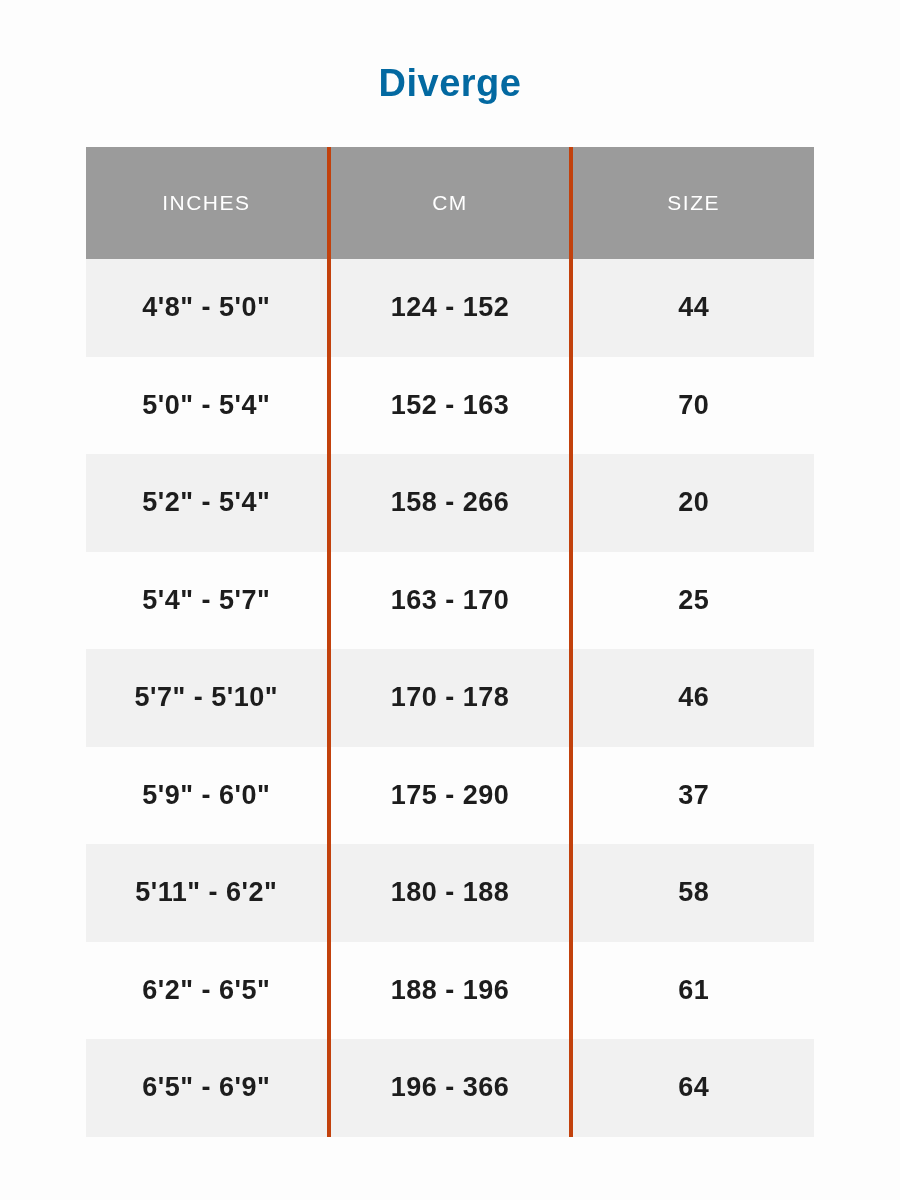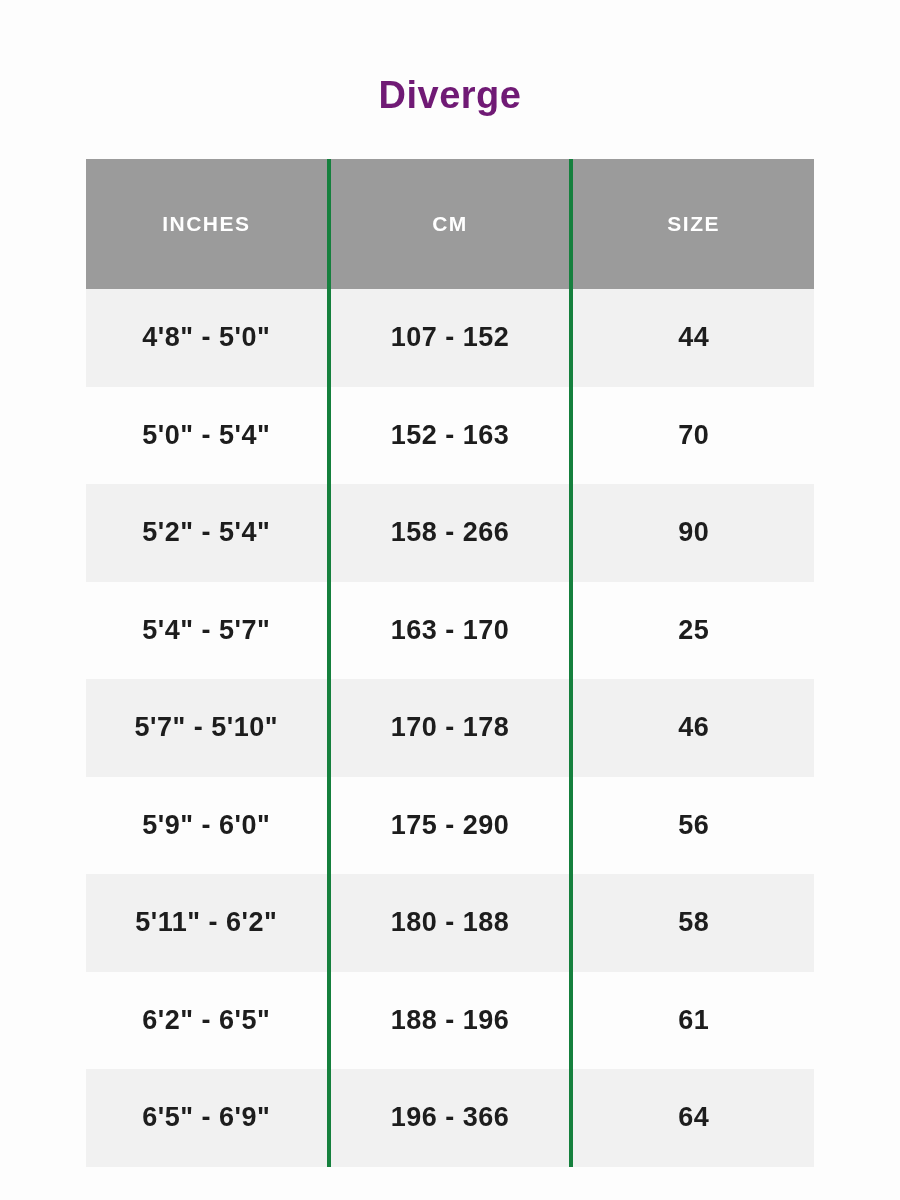--- a/index.html
+++ b/index.html
@@ -9,110 +9,110 @@
     font-family: "Liberation Sans", "DejaVu Sans", sans-serif;
   }
   .page {
     position: relative;
     width: 900px;
     height: 1200px;
     background: #fdfdfd;
     overflow: hidden;
   }
   .page-title {
-    margin: 12px;
+    margin: 0;
     padding-top: 60px;
     height: 46px;
     text-align: center;
     font-size: 38px;
     line-height: 46px;
     font-weight: 700;
     font-stretch: condensed;
     letter-spacing: 0.5px;
-    color: #701a75;
+    color: #0369a1;
   }
   table.size-chart {
     width: 728px;
     margin: 41px auto 0;
     border-collapse: collapse;
     table-layout: fixed;
   }
   table.size-chart th {
     height: 98px;
     background: #9b9b9b;
     color: #ffffff;
     font-size: 21px;
-    font-weight: 700;
+    font-weight: 400;
     font-stretch: condensed;
     letter-spacing: 1.5px;
     text-align: center;
-    padding: 16px;
+    padding: 7px;
   }
   table.size-chart td {
     height: 97.5px;
     font-size: 27px;
     font-weight: 700;
     font-stretch: condensed;
     letter-spacing: 0.5px;
     color: #1d1d1d;
     text-align: center;
     padding: 0;
   }
   table.size-chart tbody tr:nth-child(odd) {
     background: #f1f1f1;
   }
   table.size-chart th + th,
   table.size-chart td + td {
-    border-left: 4px solid #15803d;
+    border-left: 4px solid #c2410c;
   }
 </style>
 </head>
 <body>
 
 <div class="page">
   <h1 class="page-title">Diverge</h1>
 
   <table class="size-chart">
     <thead>
       <tr>
         <th>INCHES</th>
         <th>CM</th>
         <th>SIZE</th>
       </tr>
     </thead>
     <tbody>
       <tr>
         <td>4'8" - 5'0"</td>
-        <td>107 - 152</td>
+        <td>124 - 152</td>
         <td>44</td>
       </tr>
       <tr>
         <td>5'0" - 5'4"</td>
         <td>152 - 163</td>
         <td>70</td>
       </tr>
       <tr>
         <td>5'2" - 5'4"</td>
         <td>158 - 266</td>
-        <td>90</td>
+        <td>20</td>
       </tr>
       <tr>
         <td>5'4" - 5'7"</td>
         <td>163 - 170</td>
         <td>25</td>
       </tr>
       <tr>
         <td>5'7" - 5'10"</td>
         <td>170 - 178</td>
         <td>46</td>
       </tr>
       <tr>
         <td>5'9" - 6'0"</td>
         <td>175 - 290</td>
-        <td>56</td>
+        <td>37</td>
       </tr>
       <tr>
         <td>5'11" - 6'2"</td>
         <td>180 - 188</td>
         <td>58</td>
       </tr>
       <tr>
         <td>6'2" - 6'5"</td>
         <td>188 - 196</td>
         <td>61</td>

